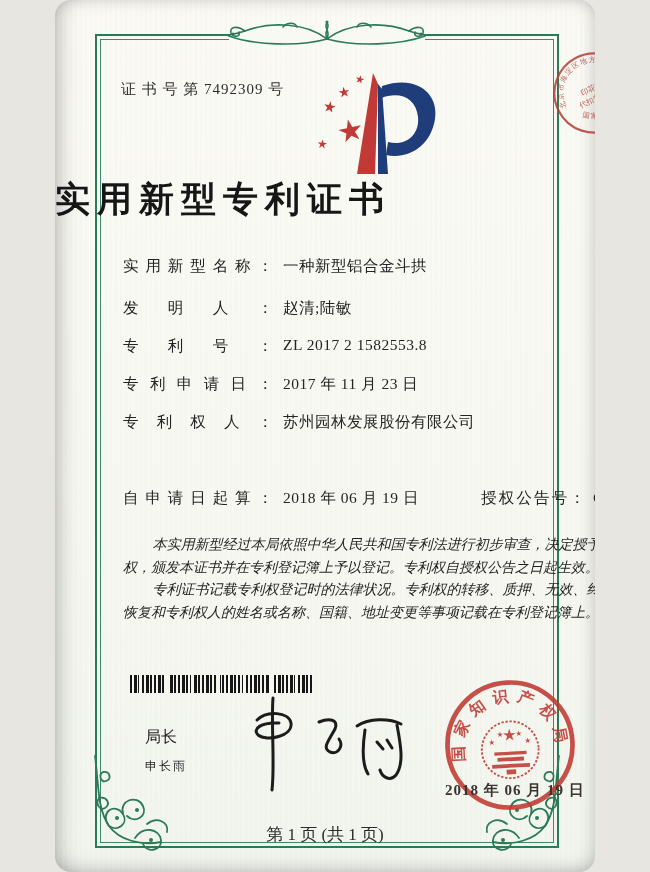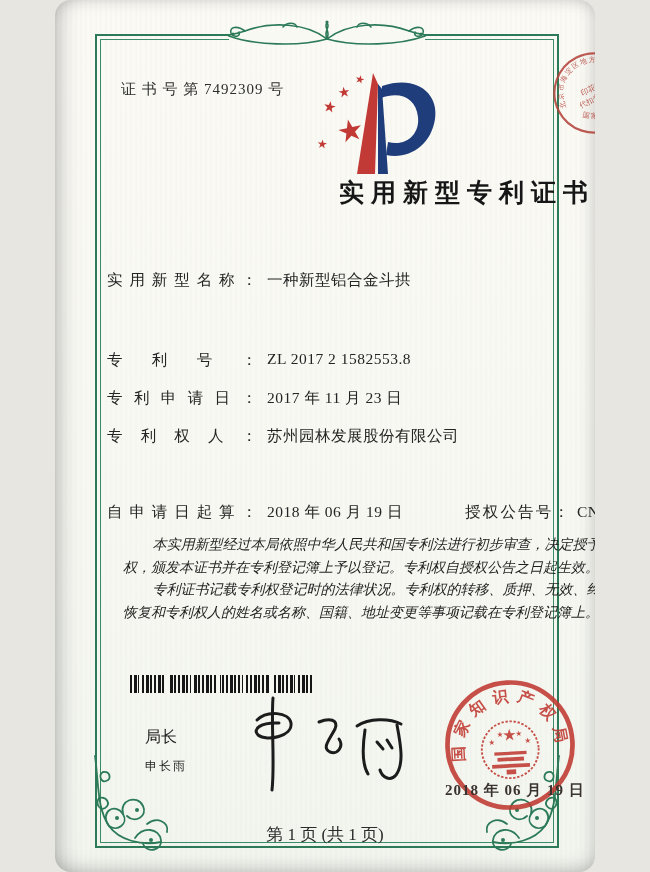--- a/index.html
+++ b/index.html
@@ -18,24 +18,24 @@
   .frame{position:absolute;left:40px;top:34px;right:36px;bottom:24px;border:2px solid #2c7a58;}
   .frame-inner{position:absolute;inset:3px;border:1px solid #3b8a68;}
   .ornament-top{position:absolute;top:-19px;left:50%;transform:translateX(-50%);}
   .corner{position:absolute;bottom:-8px;width:108px;height:108px;}
   .corner.left{left:-8px;}
   .corner.right{right:-8px;transform:scaleX(-1);}
   
   .cert-no{position:absolute;left:66px;top:80px;font-size:15px;letter-spacing:1px;color:#2e2e2e;}
   .tax-stamp{position:absolute;left:496px;top:50px;width:86px;height:86px;transform:rotate(-27deg);opacity:.85;}
   .logo{position:absolute;left:252px;top:68px;width:150px;height:116px;}
-  .cert-title{position:absolute;left:0;right:0;top:176px;text-align:right;
-    font-size:25px;font-weight:bold;letter-spacing:7px;color:#161616;}
-  
-  .row{position:absolute;left:52px;font-size:15.5px;white-space:nowrap;color:#242424;margin-top:14px;}
+  .cert-title{position:absolute;left:0;right:0;top:176px;text-align:left;
+    font-size:35px;font-weight:bold;letter-spacing:7px;color:#161616;}
+  
+  .row{position:absolute;left:68px;font-size:15.5px;white-space:nowrap;color:#242424;}
   .row .lbl{display:inline-block;width:150px;text-align:justify;text-align-last:justify;vertical-align:top;}
   .row .val{margin-left:10px;letter-spacing:.5px;}
   .grant-right{position:absolute;left:358px;top:0;}
   .grant-right .lbl2{display:inline-block;width:104px;text-align:justify;text-align-last:justify;}
   .grant-right .val{margin-left:8px;}
   
   .body-text{position:absolute;left:68px;width:516px;top:514px;font-size:14px;
     line-height:22.5px;color:#1e1e1e;font-style:italic;margin-top:20px;}
   .body-text p{margin:0;text-indent:2.1em;}
   
@@ -142,20 +142,23 @@
     <span class="logo-star" style="left:268px;top:100px;font-size:15px;transform:rotate(10deg);">★</span>
     <span class="logo-star" style="left:283px;top:86px;font-size:14px;transform:rotate(-8deg);">★</span>
     <span class="logo-star" style="left:300px;top:74px;font-size:11px;transform:rotate(14deg);">★</span>
     <span class="logo-star" style="left:262px;top:138px;font-size:12px;transform:rotate(6deg);">★</span>
   </div>
 
   <div class="cert-title">实用新型专利证书</div>
 
   <div class="row" style="top:256px">
     <span class="lbl">实用新型名称：</span><span class="val">一种新型铝合金斗拱</span>
+  </div>
+  <div class="row" style="top:298px">
+    <span class="lbl">发明人：</span><span class="val">赵清;陆敏</span>
   </div>
   <div class="row" style="top:336px">
     <span class="lbl">专利号：</span><span class="val">ZL 2017 2 1582553.8</span>
   </div>
   <div class="row" style="top:374px">
     <span class="lbl">专利申请日：</span><span class="val">2017 年 11 月 23 日</span>
   </div>
   <div class="row" style="top:412px">
     <span class="lbl">专利权人：</span><span class="val">苏州园林发展股份有限公司</span>
   </div>

